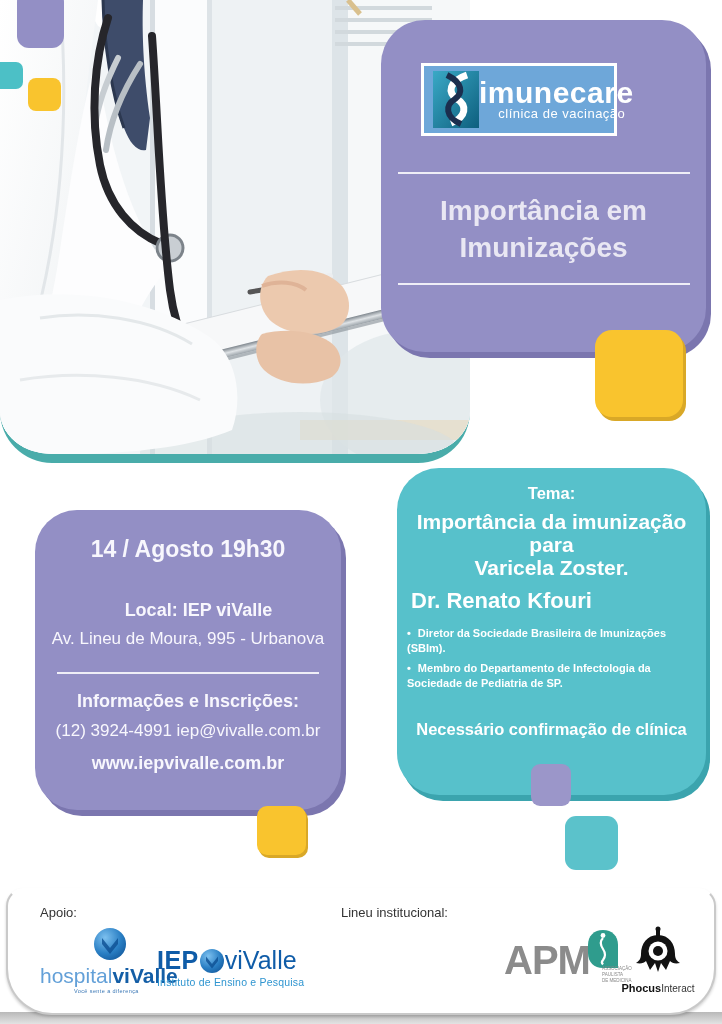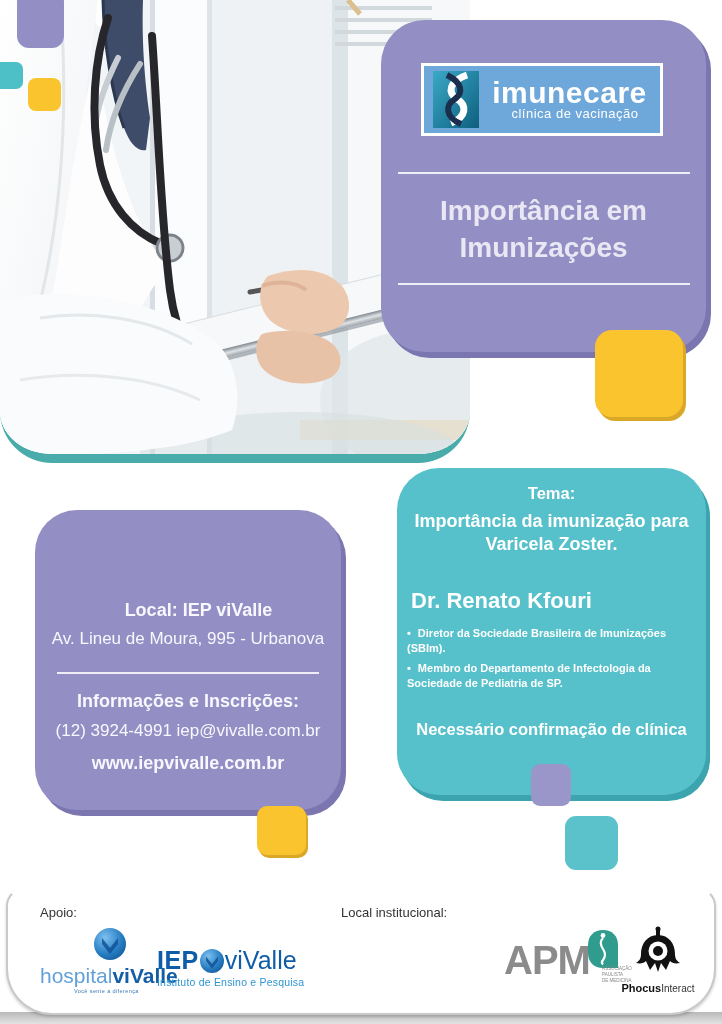--- a/index.html
+++ b/index.html
@@ -17,21 +17,21 @@
   .sq-teal-top   { left:-7px; top:62px; width:30px; height:27px; border-radius:7px; background:#4cc0c6; z-index:2; }
   .sq-yellow-top { left:28px; top:78px; width:33px; height:33px; border-radius:8px; background:#f9c42e; z-index:2; }
   .sq-yellow-right { left:595px; top:330px; width:88px; height:87px; border-radius:17px; background:#f9c42e; box-shadow:3px 4px 0 #d9a827; z-index:4; }
   .sq-yellow-bl  { left:257px; top:806px; width:49px; height:49px; border-radius:10px; background:#f9c42e; box-shadow:2px 3px 0 #d9a827; z-index:4; }
   .sq-purple-sm  { left:531px; top:764px; width:40px; height:42px; border-radius:9px; background:#9b96c9; z-index:4; }
   .sq-teal-sm    { left:565px; top:816px; width:53px; height:54px; border-radius:11px; background:#5bc2cb; z-index:2; }
 
   
   .card-title { position:absolute; left:381px; top:20px; width:325px; height:332px;
                 border-radius:44px; background:#938fc5; box-shadow:5px 6px 0 #7b76af; z-index:3; }
-  .logo-box { position:absolute; left:40px; top:43px; width:242px; height:73px;
+  .logo-box { position:absolute; left:40px; top:43px; width:196px; height:73px;
               background:#6ea7d9; border:3px solid #fff; display:flex; align-items:center; }
   .logo-icon { margin-left:9px; flex:0 0 auto; line-height:0; }
   .logo-textwrap { flex:1; text-align:center; color:#fff; }
   .logo-brand { font-size:30px; font-weight:bold; line-height:28px; letter-spacing:0.5px; }
   .logo-tagline { font-size:13px; line-height:14px; letter-spacing:0.5px;margin-left:11px; }
   .rule { position:absolute; left:17px; right:16px; height:2px; background:rgba(255,255,255,.85); }
   .rule1 { top:152px; } .rule2 { top:263px; }
   .main-title { position:absolute; left:0; right:0; top:172px; text-align:center;
                 color:#e9e7f3; font-size:28px; font-weight:bold; line-height:37px; }
 
@@ -45,21 +45,21 @@
   .ev-rule    { position:absolute; left:22px; right:22px; top:162px; height:2px; background:rgba(255,255,255,.85); }
   .ev-info    { position:absolute; left:0; right:0; top:181px; font-size:18px; font-weight:bold; }
   .ev-contact { position:absolute; left:0; right:0; top:211px; font-size:17px; }
   .ev-site    { position:absolute; left:0; right:0; top:243px; font-size:18px; font-weight:bold; }
 
   
   .card-theme { position:absolute; left:397px; top:468px; width:309px; height:327px;
                 border-radius:42px; background:#57c1cb; box-shadow:4px 6px 0 #3ba4ae;
                 z-index:3; color:#fff; }
   .th-label   { position:absolute; left:0; right:0; top:16px; text-align:center; font-size:16.5px; font-weight:bold; }
-  .th-title   { position:absolute; left:6px; right:6px; top:42px; text-align:center; font-size:18px; font-weight:bold; line-height:23px; }
+  .th-title   { position:absolute; left:6px; right:6px; top:42px; text-align:center; font-size:21px; font-weight:bold; line-height:23px; }
   .th-speaker { position:absolute; left:14px; top:120px; font-size:22px; font-weight:bold; }
   .th-creds   { position:absolute; left:10px; right:7px; top:158px; font-size:11px; font-weight:bold; line-height:14.5px; }
   .cred { margin-bottom:6px; }
   .cred .b { margin-right:7px; }
   .th-note    { position:absolute; left:0; right:0; top:252px; text-align:center; font-size:16.5px; font-weight:bold; }
 
   
   .footer-band { position:absolute; left:0; top:1012px; width:722px; height:12px;
                  background:linear-gradient(#b9b9b9,#e3e3e3); z-index:1; }
   .footer-card { position:absolute; left:6px; top:888px; width:710px; height:127px;
@@ -186,20 +186,21 @@
     </div>
     <div class="rule rule1"></div>
     <div class="main-title">
       <div>Importância em</div>
       <div>Imunizações</div>
     </div>
     <div class="rule rule2"></div>
   </div>
 
   <div class="card-event">
+    <div class="ev-date">14 / Agosto 19h30</div>
     <div class="ev-local">Local: IEP viValle</div>
     <div class="ev-addr">Av. Lineu de Moura, 995 - Urbanova</div>
     <div class="ev-rule"></div>
     <div class="ev-info">Informações e Inscrições:</div>
     <div class="ev-contact">(12) 3924-4991 iep@vivalle.com.br</div>
     <div class="ev-site">www.iepvivalle.com.br</div>
   </div>
 
   <div class="card-theme">
     <div class="th-label">Tema:</div>
@@ -213,21 +214,21 @@
       <div class="cred"><span class="b">•</span><span>Membro do Departamento de Infectologia da Sociedade de Pediatria de SP.</span></div>
     </div>
     <div class="th-note">Necessário confirmação de clínica</div>
   </div>
 
   <div class="sq sq-purple-sm"></div>
 
   <div class="footer-band"></div>
   <div class="footer-card">
     <div class="apoio-label">Apoio:</div>
-    <div class="inst-label">Local institucional:</div>
+    <div class="inst-label">Lineu institucional:</div>
 
     <div class="logo-hospital">
       <span class="lh-sphere">
         <svg width="32" height="32" viewBox="0 0 32 32">
           <defs>
               <radialGradient id="sphG1" cx=".35" cy=".3" r=".9">
             <stop offset="0" stop-color="#7cc0ef"></stop>
                 <stop offset=".55" stop-color="#2a7fc4"></stop>
                 <stop offset="1" stop-color="#0d4f92"></stop>
           </radialGradient>

